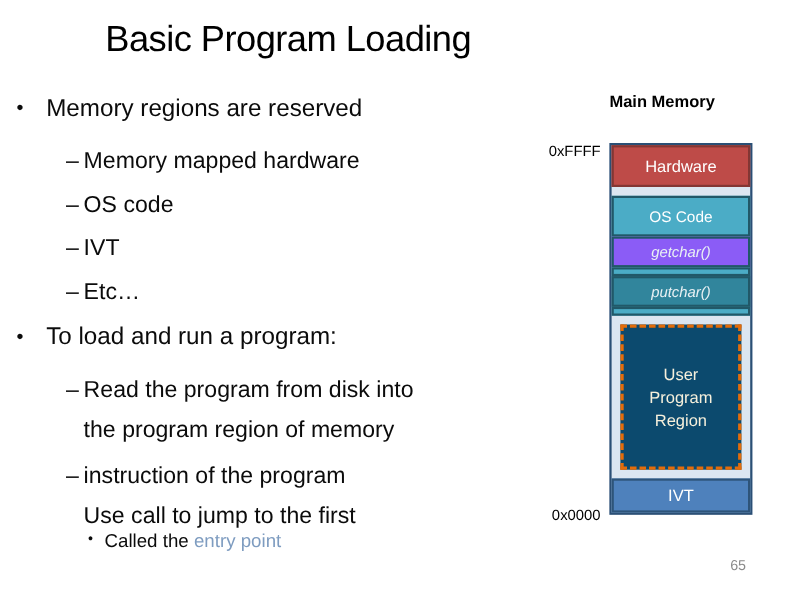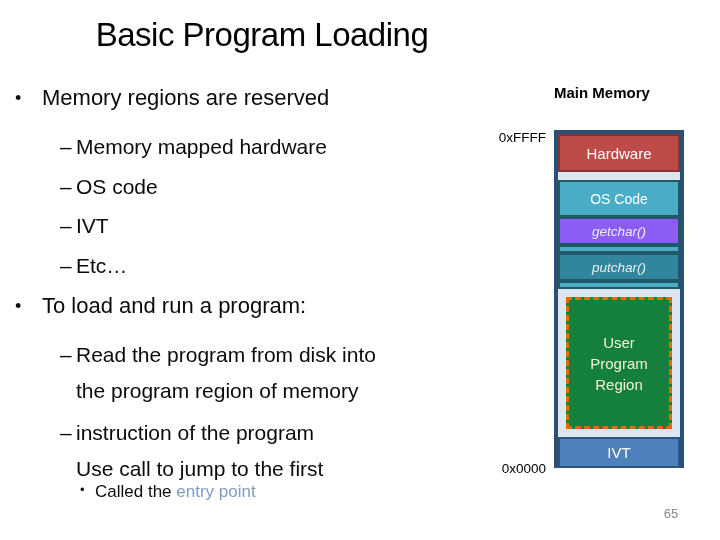--- a/index.html
+++ b/index.html
@@ -29,21 +29,21 @@
   .note::before { content:"•"; position:absolute; left:2px; top:0px; font-size:13px; }
 
   
   .mm-title { position:absolute; left:554px; top:84px; width:130px; text-align:left;
               font-size:15px; font-weight:700; color:#000; }
   .addr { position:absolute; left:480px; width:66px; text-align:right; font-size:13.5px; color:#000; }
   .addr-top { top:130px; }
   .addr-bottom { top:461px; }
 
   .mem-column { position:absolute; left:554px; top:130px; width:130px; height:338px;
-                border:4px solid #4c1d95; background:#DCE6F1; }
+                border:2px solid #4c1d95; background:#DCE6F1; }
   .region { width:100%; display:flex; align-items:center; justify-content:center;
             color:#ffffff; overflow:hidden; }
   .r-hardware { height:38px; border:2px solid; font-size:15px; }
   .r-gap { height:8px; }
   .r-oscode { height:37px; border:2px solid; font-size:14px; }
   .r-call { height:28px; border:2px solid; font-size:13.5px; font-style:italic; color:#E9F1F4; }
   .r-strip { height:8px; border:2px solid; }
   .r-user { height:148px; padding:8px; }
   .user-box { width:100%; height:100%; border:3px dashed; display:flex; align-items:center; justify-content:center;
               text-align:center; font-size:15px; line-height:21px; color:#F6F0DC; }
@@ -107,21 +107,21 @@
 
     <div class="region r-strip" style="background-color: rgb(75, 172, 198); border-color: rgb(33, 88, 104);"></div>
 
     <div class="region r-call" style="background-color: rgb(49, 133, 156); border-color: rgb(33, 88, 104);">
       <span>putchar()</span>
     </div>
 
     <div class="region r-strip" style="background-color: rgb(75, 172, 198); border-color: rgb(33, 88, 104);"></div>
 
     <div class="region r-user">
-      <div class="user-box" style="background-color: #15803d; border-color: rgb(227, 108, 10);">
+      <div class="user-box" style="background-color: #0c4a6e; border-color: rgb(227, 108, 10);">
         <span>User Program Region</span>
       </div>
     </div>
 
     <div class="region r-ivt" style="background-color: rgb(78, 129, 188); border-color: rgb(46, 84, 121);">
       <span>IVT</span>
     </div>
 
   </div>
 

